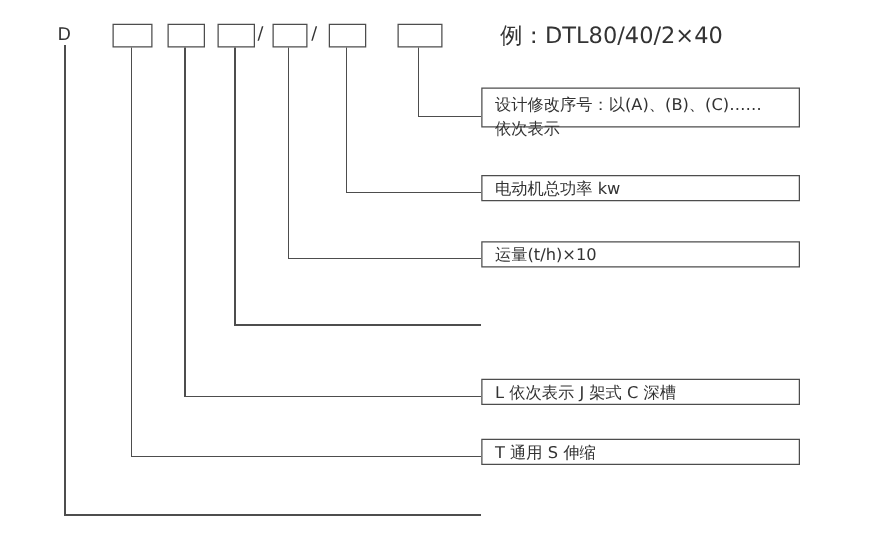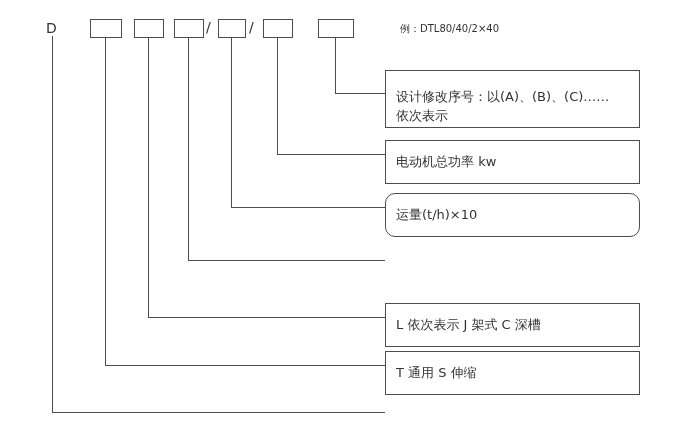--- a/index.html
+++ b/index.html
@@ -45,40 +45,40 @@
   .slash {
     position: absolute;
     top: 19px;
     font-size: 14px;
     line-height: 17px;
   }
   .example {
     position: absolute;
     left: 400px;
     top: 20px;
-    font-size: 10px;
+    font-size: 18px;
     line-height: 17px;
   }
   .lbox {
     position: absolute;
     left: 385px;
     width: 255px;
-    height: 44px;
+    height: 21px;
     border: 1px solid #4d4d4d;
     box-sizing: border-box;
     background: #ffffff;
     font-size: 13px;
     display: flex;
     align-items: center;
     padding-left: 10px;
   }
   .lbox.two-line {
-    height: 58px;
+    height: 32px;
     display: block;
-    padding-top: 16px;
+    padding-top: 4px;
     line-height: 19px;
   }
 </style>
 </head>
 <body>
 
 <div id="canvas">
 
   <svg id="connectors" width="698" height="447">
     <polyline class="conn" points="335,37 335,93 385,93"></polyline>
@@ -103,21 +103,21 @@
 
   <div class="lbox two-line" style="top:70px;">
     <div>设计修改序号：以(A)、(B)、(C)……</div>
     <div>依次表示</div>
   </div>
 
   <div class="lbox" style="top:140px;">
     <span>电动机总功率 kw</span>
   </div>
 
-  <div class="lbox" style="top:193px;border-radius:10px;">
+  <div class="lbox" style="top:193px;">
     <span>运量(t/h)×10</span>
   </div>
 
 
   <div class="lbox" style="top:303px;">
     <span>L 依次表示 J 架式 C 深槽</span>
   </div>
 
   <div class="lbox" style="top:351px;text-align:center;">
     <span>T 通用 S 伸缩</span>

